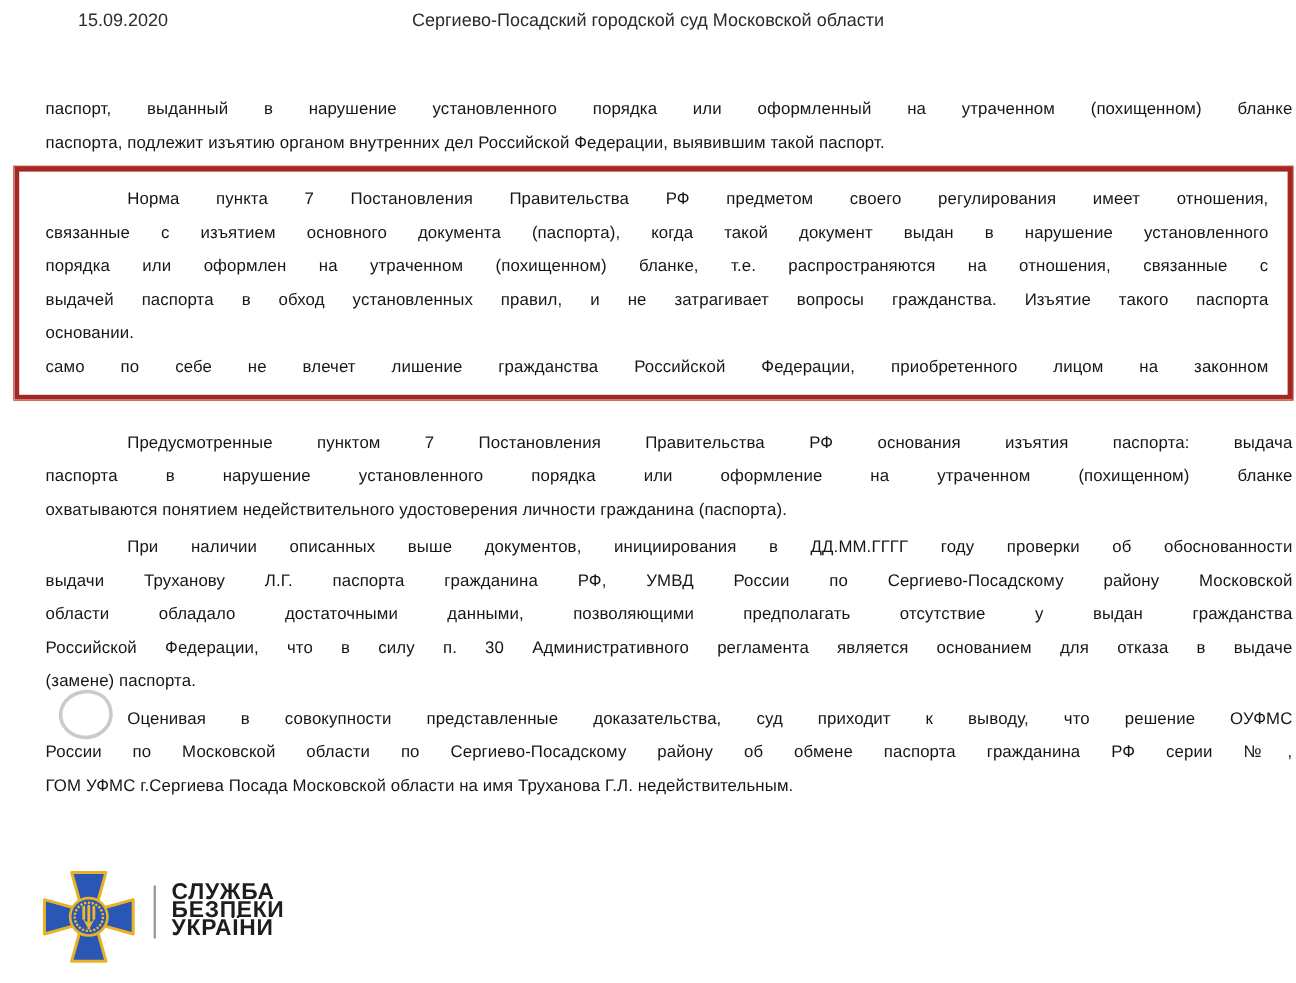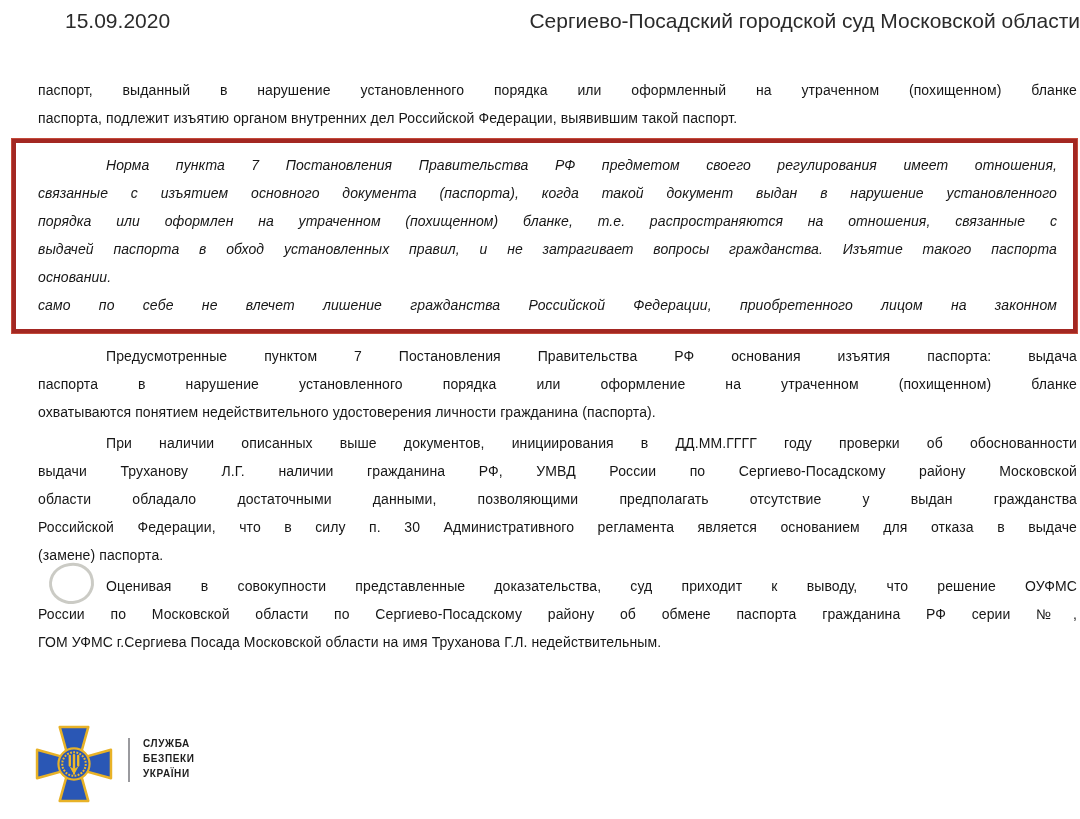--- a/index.html
+++ b/index.html
@@ -9,25 +9,25 @@
     font-family: "Liberation Sans", "DejaVu Sans", sans-serif;
     color: #1c1c1c;
     overflow: hidden;
     position: relative;
   }
   
   .doc-header {
     position: relative;
     height: 30px;
     padding-top: 9px;
-    font-size: 21px;
+    font-size: 15px;
     color: #2b2b2b;
   }
   .doc-header .date { position: absolute; left: 65px; top: 9px; }
-  .doc-header .court { text-align: right; }
+  .doc-header .court { text-align: center; }
   
   .doc-body {
     position: relative;
     margin-top: 46px;
     padding: 0 3px 0 38px;
     width: 1080px;
   }
   .para { position: relative; margin-bottom: 3px; }
   .line {
     font-size: 14px;
@@ -36,23 +36,22 @@
     text-align: justify;
     text-align-last: justify;
     white-space: normal;
     letter-spacing: 0.1px;
   }
   .line.last { text-align-last: left; }
   .line.first-indent { padding-left: 68px; }
   .para.highlighted {
     border: 4px solid #a32722;
     box-shadow: 0 0 0 1px #c24a3a;
-    margin: 7px 0 9px -26px;
+    margin: 7px 0 21px -26px;
     padding: 8px 16px 10px 22px;
-    font-style: italic;
   }
   .stamp-circle {
     position: absolute;
     left: 11px; top: -9px;
     width: 45px; height: 41px;
     border: 3px solid #b9b9b1;
     border-radius: 50% 48% 50% 52%;
     transform: rotate(-8deg);
     opacity: 0.75;
   }
@@ -64,21 +63,21 @@
     align-items: flex-start;
   }
   .footer-logo .emblem { width: 84px; height: 92px; display: block; }
   .footer-logo .divider {
     width: 2px; height: 44px;
     background: #9a9a9e;
     margin: 20px 0 0 12px;
   }
   .footer-logo .org-name {
     margin: 18px 0 0 13px;
-    font-size: 10px;
+    font-size: 19px;
     font-weight: bold;
     line-height: 15px;
     letter-spacing: 0.6px;
     color: #1d1d1d;
   }
 </style>
 </head>
 <body>
 
 <div class="doc-header">
@@ -99,21 +98,21 @@
       <div class="line last">основании.</div>
       <div class="line">само по себе не влечет лишение гражданства Российской Федерации, приобретенного лицом на законном</div>
     </div>
     <div class="para">
       <div class="line first-indent">Предусмотренные пунктом 7 Постановления Правительства РФ основания изъятия паспорта: выдача</div>
       <div class="line">паспорта в нарушение установленного порядка или оформление на утраченном (похищенном) бланке</div>
       <div class="line last">охватываются понятием недействительного удостоверения личности гражданина (паспорта).</div>
     </div>
     <div class="para">
       <div class="line first-indent">При наличии описанных выше документов, инициирования в ДД.ММ.ГГГГ году проверки об обоснованности</div>
-      <div class="line">выдачи Труханову Л.Г. наличии гражданина РФ, УМВД России по Сергиево-Посадскому району Московской</div>
+      <div class="line">выдачи Труханову Л.Г. паспорта гражданина РФ, УМВД России по Сергиево-Посадскому району Московской</div>
       <div class="line">области обладало достаточными данными, позволяющими предполагать отсутствие у выдан гражданства</div>
       <div class="line">Российской Федерации, что в силу п. 30 Административного регламента является основанием для отказа в выдаче</div>
       <div class="line last">(замене) паспорта.</div>
     </div>
     <div class="para">
       <span class="stamp-circle"></span>
       <div class="line first-indent">Оценивая в совокупности представленные доказательства, суд приходит к выводу, что решение ОУФМС</div>
       <div class="line">России по Московской области по Сергиево-Посадскому району об обмене паспорта гражданина РФ серии №,</div>
       <div class="line last">ГОМ УФМС г.Сергиева Посада Московской области на имя Труханова Г.Л. недействительным.</div>
     </div>

